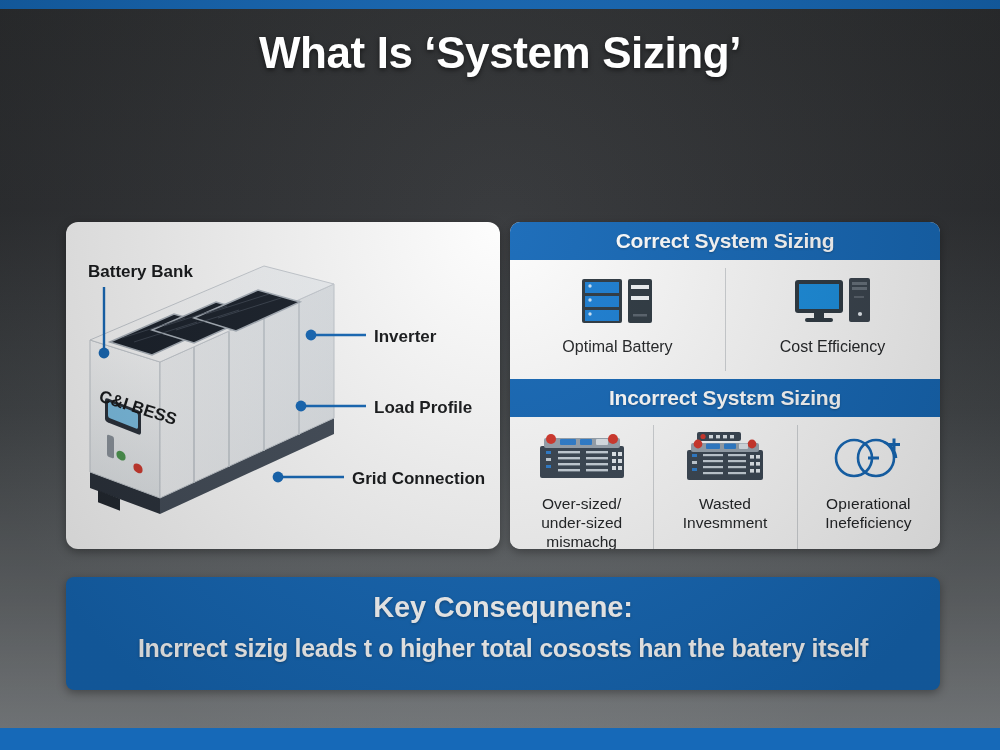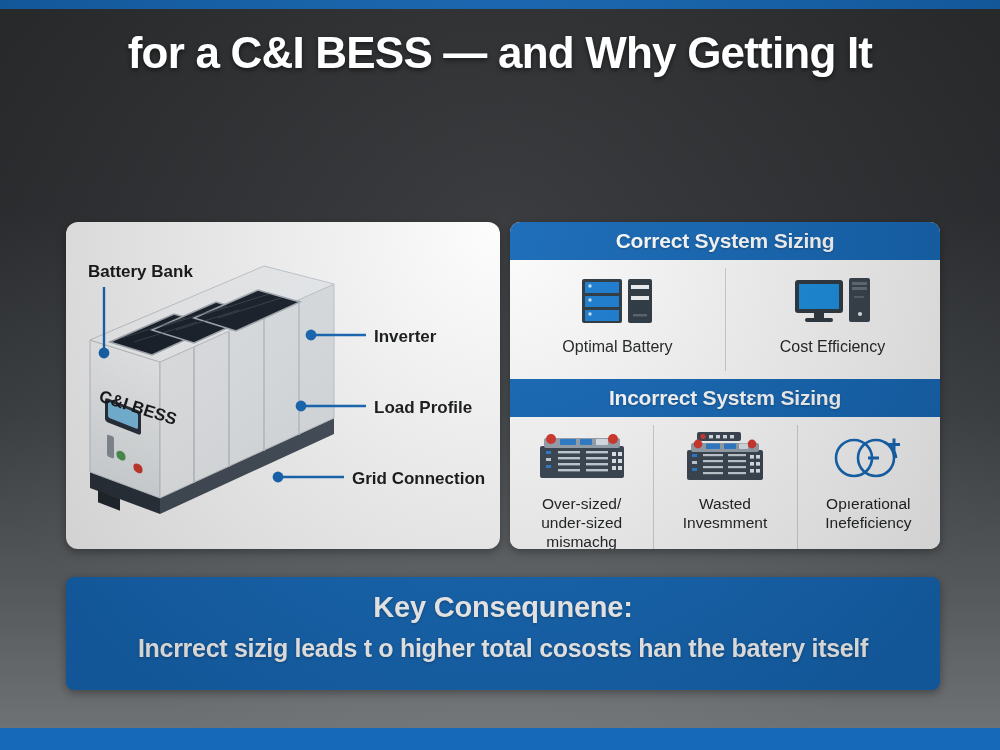--- a/index.html
+++ b/index.html
@@ -139,21 +139,21 @@
   }
 </style>
 </head>
 <body>
 
 <div id="stage">
 
   <div class="edge-strip top"></div>
 
   <div id="title">
-    <span class="tl tl2">for a C&amp;I BESS — and Why Getting It</span>
+    <span class="tl tl1">What Is ‘System Sizing’</span>
   </div>
 
   <div id="left-card">
     <svg id="bess-svg" width="434" height="327" viewBox="0 0 434 327">
       <defs>
         <linearGradient id="gFront" x1="0" y1="0" x2="0" y2="1">
           <stop offset="0" stop-color="#fbfcfd"></stop>
             <stop offset="1" stop-color="#e3e7ea"></stop>
         </linearGradient>
         <linearGradient id="gSide" x1="0" y1="0" x2="1" y2="0">

